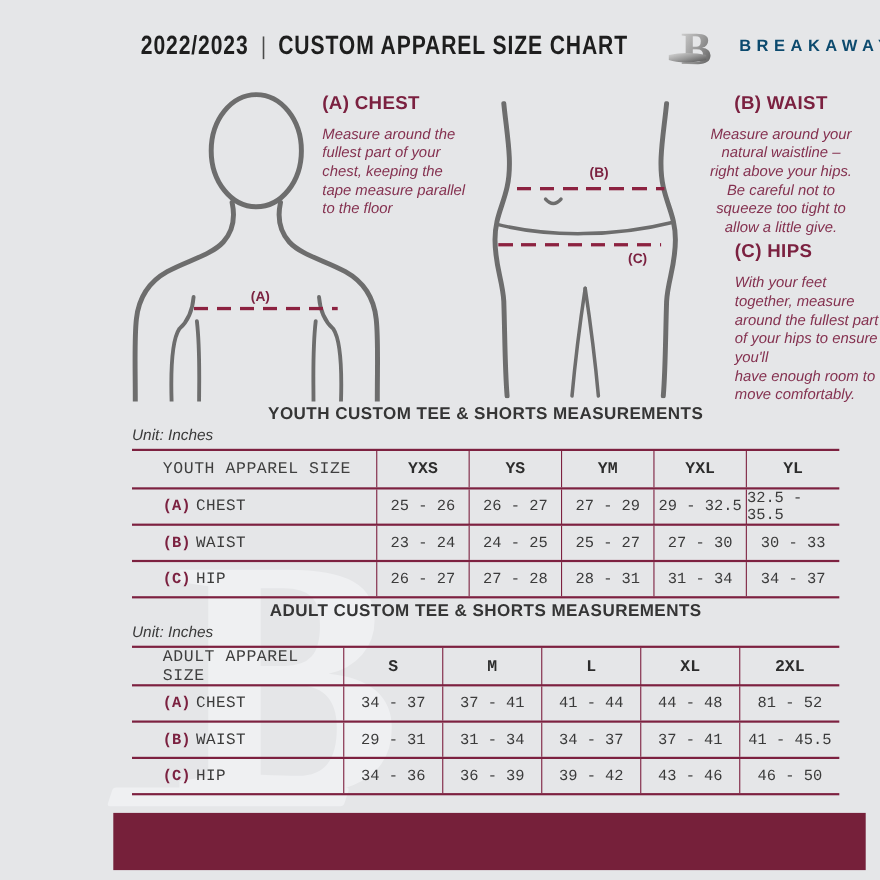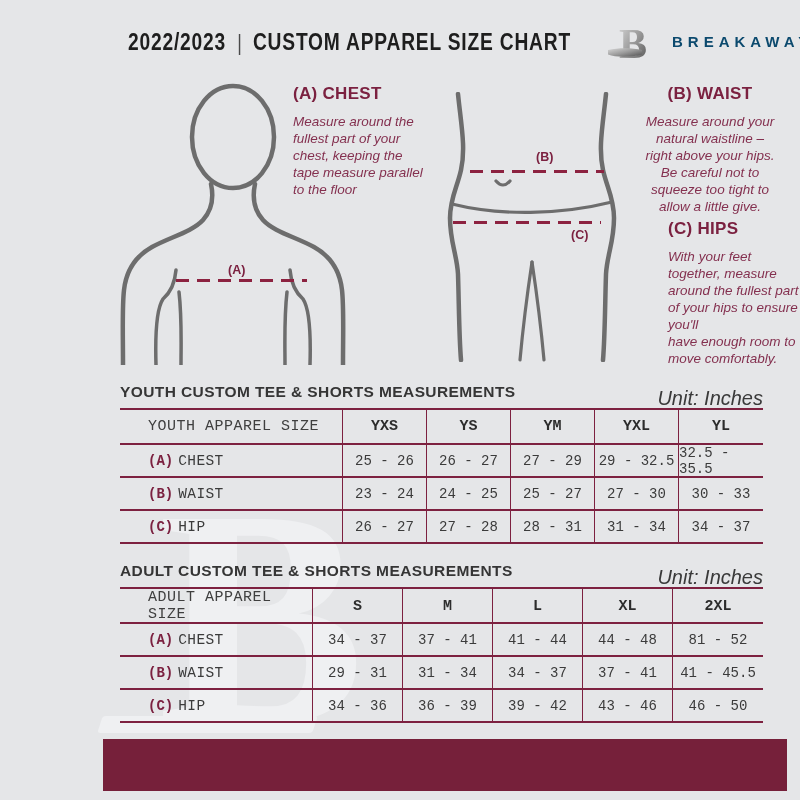--- a/index.html
+++ b/index.html
@@ -20,22 +20,22 @@
   .instr h3{margin:0;font-size:17px;font-weight:bold;color:#7b2140;letter-spacing:.3px;}
   .instr p{margin:9px 0 0 0;font-size:13.5px;line-height:17px;font-style:italic;color:#84304f;
            white-space:pre-line;}
 
   
   svg{display:block;}
   .dash{height:3px;background:repeating-linear-gradient(to right,#8c2240 0 13px,rgba(0,0,0,0) 13px 21px);}
   .dash-label{font-size:12.5px;font-weight:bold;color:#7b2140;}
 
   
-  .tbl-title{width:643px;text-align:left;font-size:15.5px;font-weight:bold;color:#353535;letter-spacing:.4px;margin-top:15px;}
-  .tbl-unit{width:643px;text-align:right;font-size:20px;font-style:italic;color:#3a3a3a;}
+  .tbl-title{width:643px;text-align:center;font-size:15.5px;font-weight:bold;color:#353535;letter-spacing:.4px;}
+  .tbl-unit{width:643px;text-align:left;font-size:14px;font-style:italic;color:#3a3a3a;}
   .sizetable{width:643px;border-top:2px solid #7d2140;border-bottom:2px solid #7d2140;}
   .trow{display:grid;border-bottom:2px solid #7d2140;}
   .trow:last-child{border-bottom:none;}
   .youth-cols{grid-template-columns:222px 84px 84px 84px 84px 85px;}
   .adult-cols{grid-template-columns:192px 90px 90px 90px 90px 91px;}
   .cell{display:flex;align-items:center;justify-content:center;border-left:1.5px solid #7d2140;
         font-size:14px;color:#3b3b3b;font-family:Liberation Mono, monospace;}
   .cell:first-child{border-left:none;justify-content:flex-start;padding-left:28px;}
   .hrow{height:33px;}
   .drow{height:31px;}

